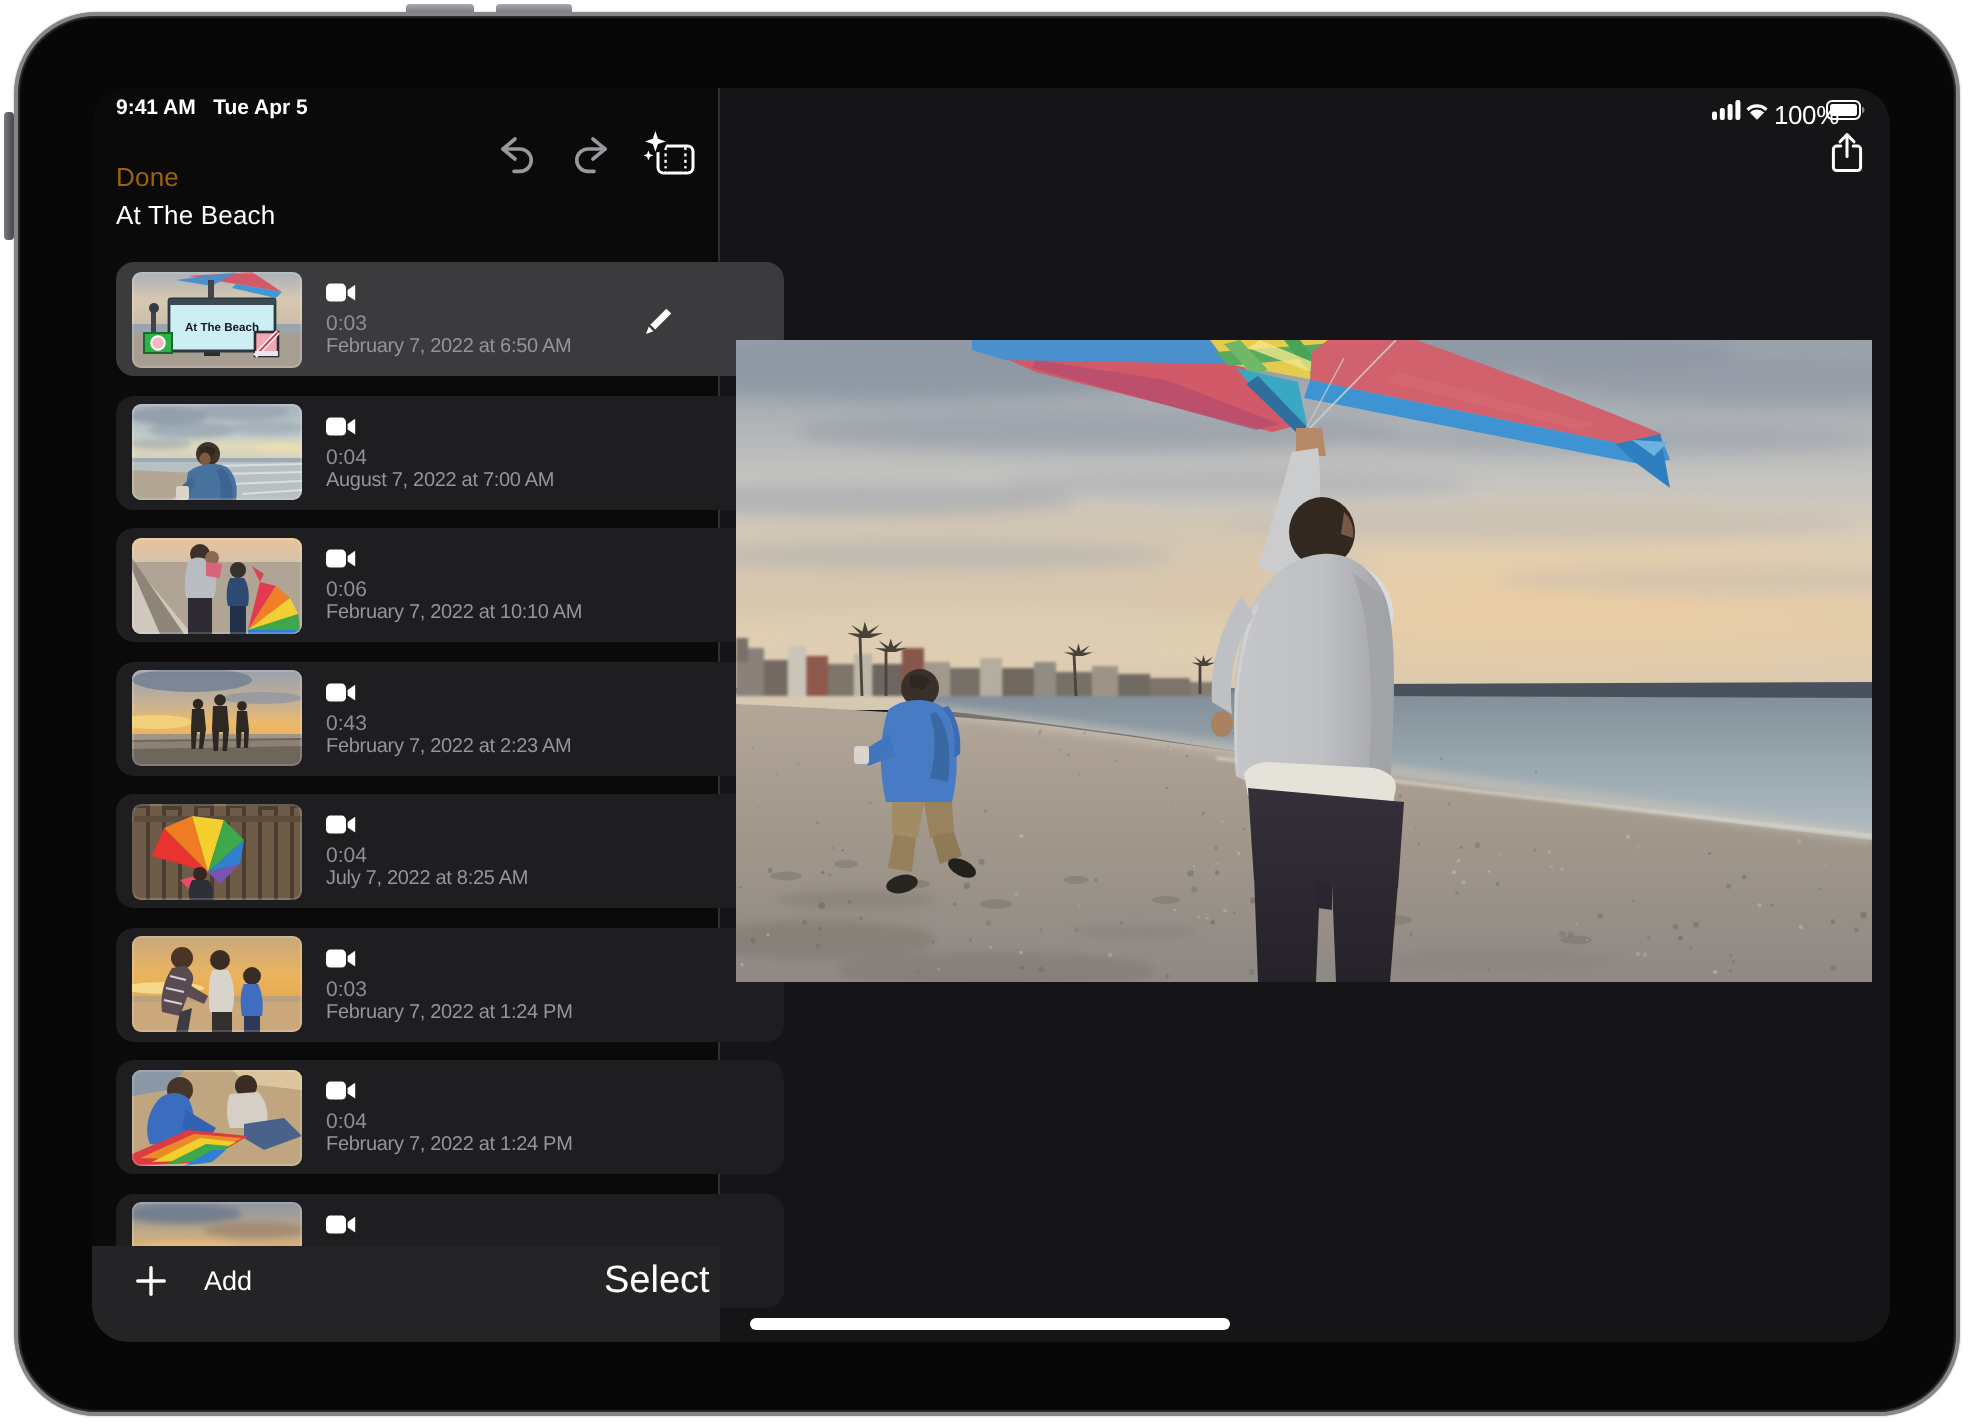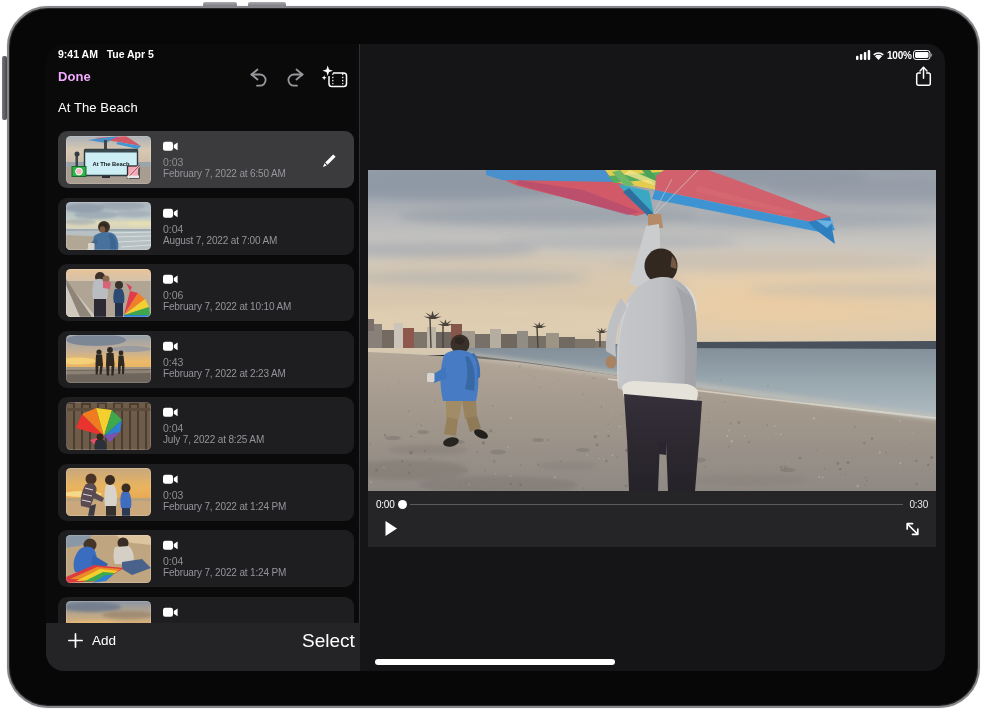--- a/index.html
+++ b/index.html
@@ -15,34 +15,34 @@
     border-radius:41px;background:#070708;
     border:2.5px solid #85858a;
     box-sizing:border-box;
     box-shadow:inset 0 0 2px rgba(255,255,255,.18), inset 0 0 0 1px rgba(30,30,32,.9), 0 0 1px rgba(120,120,125,.6);}
   .screen{position:absolute;left:46px;top:44px;width:899px;height:627px;
     border-radius:18px;background:#0a0a0b;overflow:hidden;will-change:transform;transform:translateZ(0);}
   .rightbg{position:absolute;left:314px;top:0;width:585px;height:627px;background:#151517;}
   .divider{position:absolute;left:313px;top:0;width:1px;height:627px;background:#303032;}
   
   .status-l{position:absolute;left:12px;top:3.5px;font-size:10.5px;font-weight:700;color:#fff;letter-spacing:0;}
-  .done{position:absolute;left:12px;top:26px;font-size:13px;line-height:14px;font-weight:700;color:#f0abfc;letter-spacing:.1px;}
+  .done{position:absolute;left:12px;top:38px;font-size:13px;line-height:14px;font-weight:400;color:#a16207;letter-spacing:.1px;}
   .title{position:absolute;left:12px;top:56.5px;font-size:13px;line-height:14px;font-weight:400;color:#fff;letter-spacing:.1px;}
-  .row{position:absolute;left:12px;width:296px;height:57px;border-radius:9px;background:#1e1e20;}
+  .row{position:absolute;left:12px;width:296px;height:57px;border-radius:9px;background:#1e1e20;padding-left:38px;}
   .row.sel{background:#3b3b3d;}
   .thumb{position:absolute;left:8px;top:4.5px;width:85px;height:48px;border-radius:4.5px;overflow:hidden;}
   .thumb:after{content:"";position:absolute;left:0;top:0;right:0;bottom:0;border-radius:4.5px;box-shadow:inset 0 0 0 1px rgba(255,255,255,0.16);}
   .dur{position:absolute;left:105px;top:26px;color:#8e8e93;font-size:10.5px;line-height:11px;letter-spacing:0;}
   .date{position:absolute;left:105px;top:37px;color:#94949a;font-size:10px;line-height:11px;letter-spacing:-0.15px;}
   .bottombar{position:absolute;left:0;top:579px;width:314px;height:48px;background:#242426;}
-  .addtxt{position:absolute;left:46px;top:590px;font-size:13.5px;line-height:14px;color:#fff;}
+  .addtxt{position:absolute;left:56px;top:590px;font-size:13.5px;line-height:14px;color:#fff;}
   .seltxt{position:absolute;left:256px;top:590px;font-size:19px;line-height:14px;color:#fff;}
   .homebar{position:absolute;left:329px;top:615px;width:240px;height:5.5px;border-radius:3px;background:#fff;}
   
-  .status-r{position:absolute;left:841px;top:6px;font-size:10px;font-weight:700;color:#fff;letter-spacing:-0.2px;}
+  .status-r{position:absolute;left:841px;top:6px;font-size:13px;font-weight:400;color:#fff;letter-spacing:-0.2px;}
   .video{position:absolute;left:322px;top:126px;width:568px;height:321px;}
   .controls{position:absolute;left:322px;top:447px;width:568px;height:56px;background:#252528;}
   .t000{position:absolute;left:8px;top:8px;font-size:10px;line-height:11px;font-weight:400;color:#fff;letter-spacing:-0.25px;}
   .t030{position:absolute;right:8px;top:8px;font-size:10px;line-height:11px;font-weight:400;color:#e8e8e8;letter-spacing:-0.25px;}
   .track{position:absolute;left:42px;top:12.5px;width:493px;height:1.5px;background:#5a5a5e;}
   .dot{position:absolute;left:30px;top:9px;width:9px;height:9px;border-radius:50%;background:#fff;}
 </style>
 </head>
 <body>
   <div class="btn-top" style="left:203px;width:34px;"></div>
@@ -756,30 +756,14 @@
   <path d="M259 133 C251 152 247 186 250 218 L252 219 C248 185 252 152 262 132 Z" fill="#d2d3d6" opacity="0.8"></path>
   <path d="M253 128 C243 142 237 160 238 181 L248 187 C246 168 250 150 259 138 Z" fill="#bfc0c3"></path>
   <ellipse cx="243" cy="192" rx="5.5" ry="6.5" fill="#a98262"></ellipse>
   <path d="M254 217 C256 213 261 211 267 211 L319 214 C327 216 330 219 330 224 L328 234 L256 228 Z" fill="#e5e2da"></path>
   <path d="M256 224 L334 231 L331 274 L259 270 Z" fill="url(#vpants)"></path>
   <path d="M259 267 L292 271 L290 321 L261 321 Z" fill="url(#vpants)"></path>
   <path d="M298 272 L331 272 L327 321 L300 321 Z" fill="url(#vpants)"></path>
   <path d="M290 271 L298 272 L298 285 L291 284 Z" fill="#2a2530"></path>
  </g>
 </svg>
-    <div class="controls">
-      <div class="t000">0:00</div>
-      <div class="dot"></div>
-      <div class="track"></div>
-      <div class="t030">0:30</div>
-      <svg class="abs" style="left:16px;top:29px;" width="14" height="17" viewBox="0 0 14 17">
-        <path d="M1.5 1 L13 8.5 L1.5 16 Z" fill="#fff"></path>
-      </svg>
-      <svg class="abs" style="left:537px;top:30px;" width="15" height="16" viewBox="0 0 15 16">
-        <g stroke="#fff" stroke-width="1.7" fill="none" stroke-linecap="round" stroke-linejoin="round">
-          <line x1="3" y1="3.5" x2="12" y2="12.5"></line>
-          <path d="M2.2 8 V2.7 H7.5"></path>
-          <path d="M12.8 8 V13.3 H7.5"></path>
-        </g>
-      </svg>
-    </div>
     <div class="homebar"></div>
   </div>
 
 </body></html>

